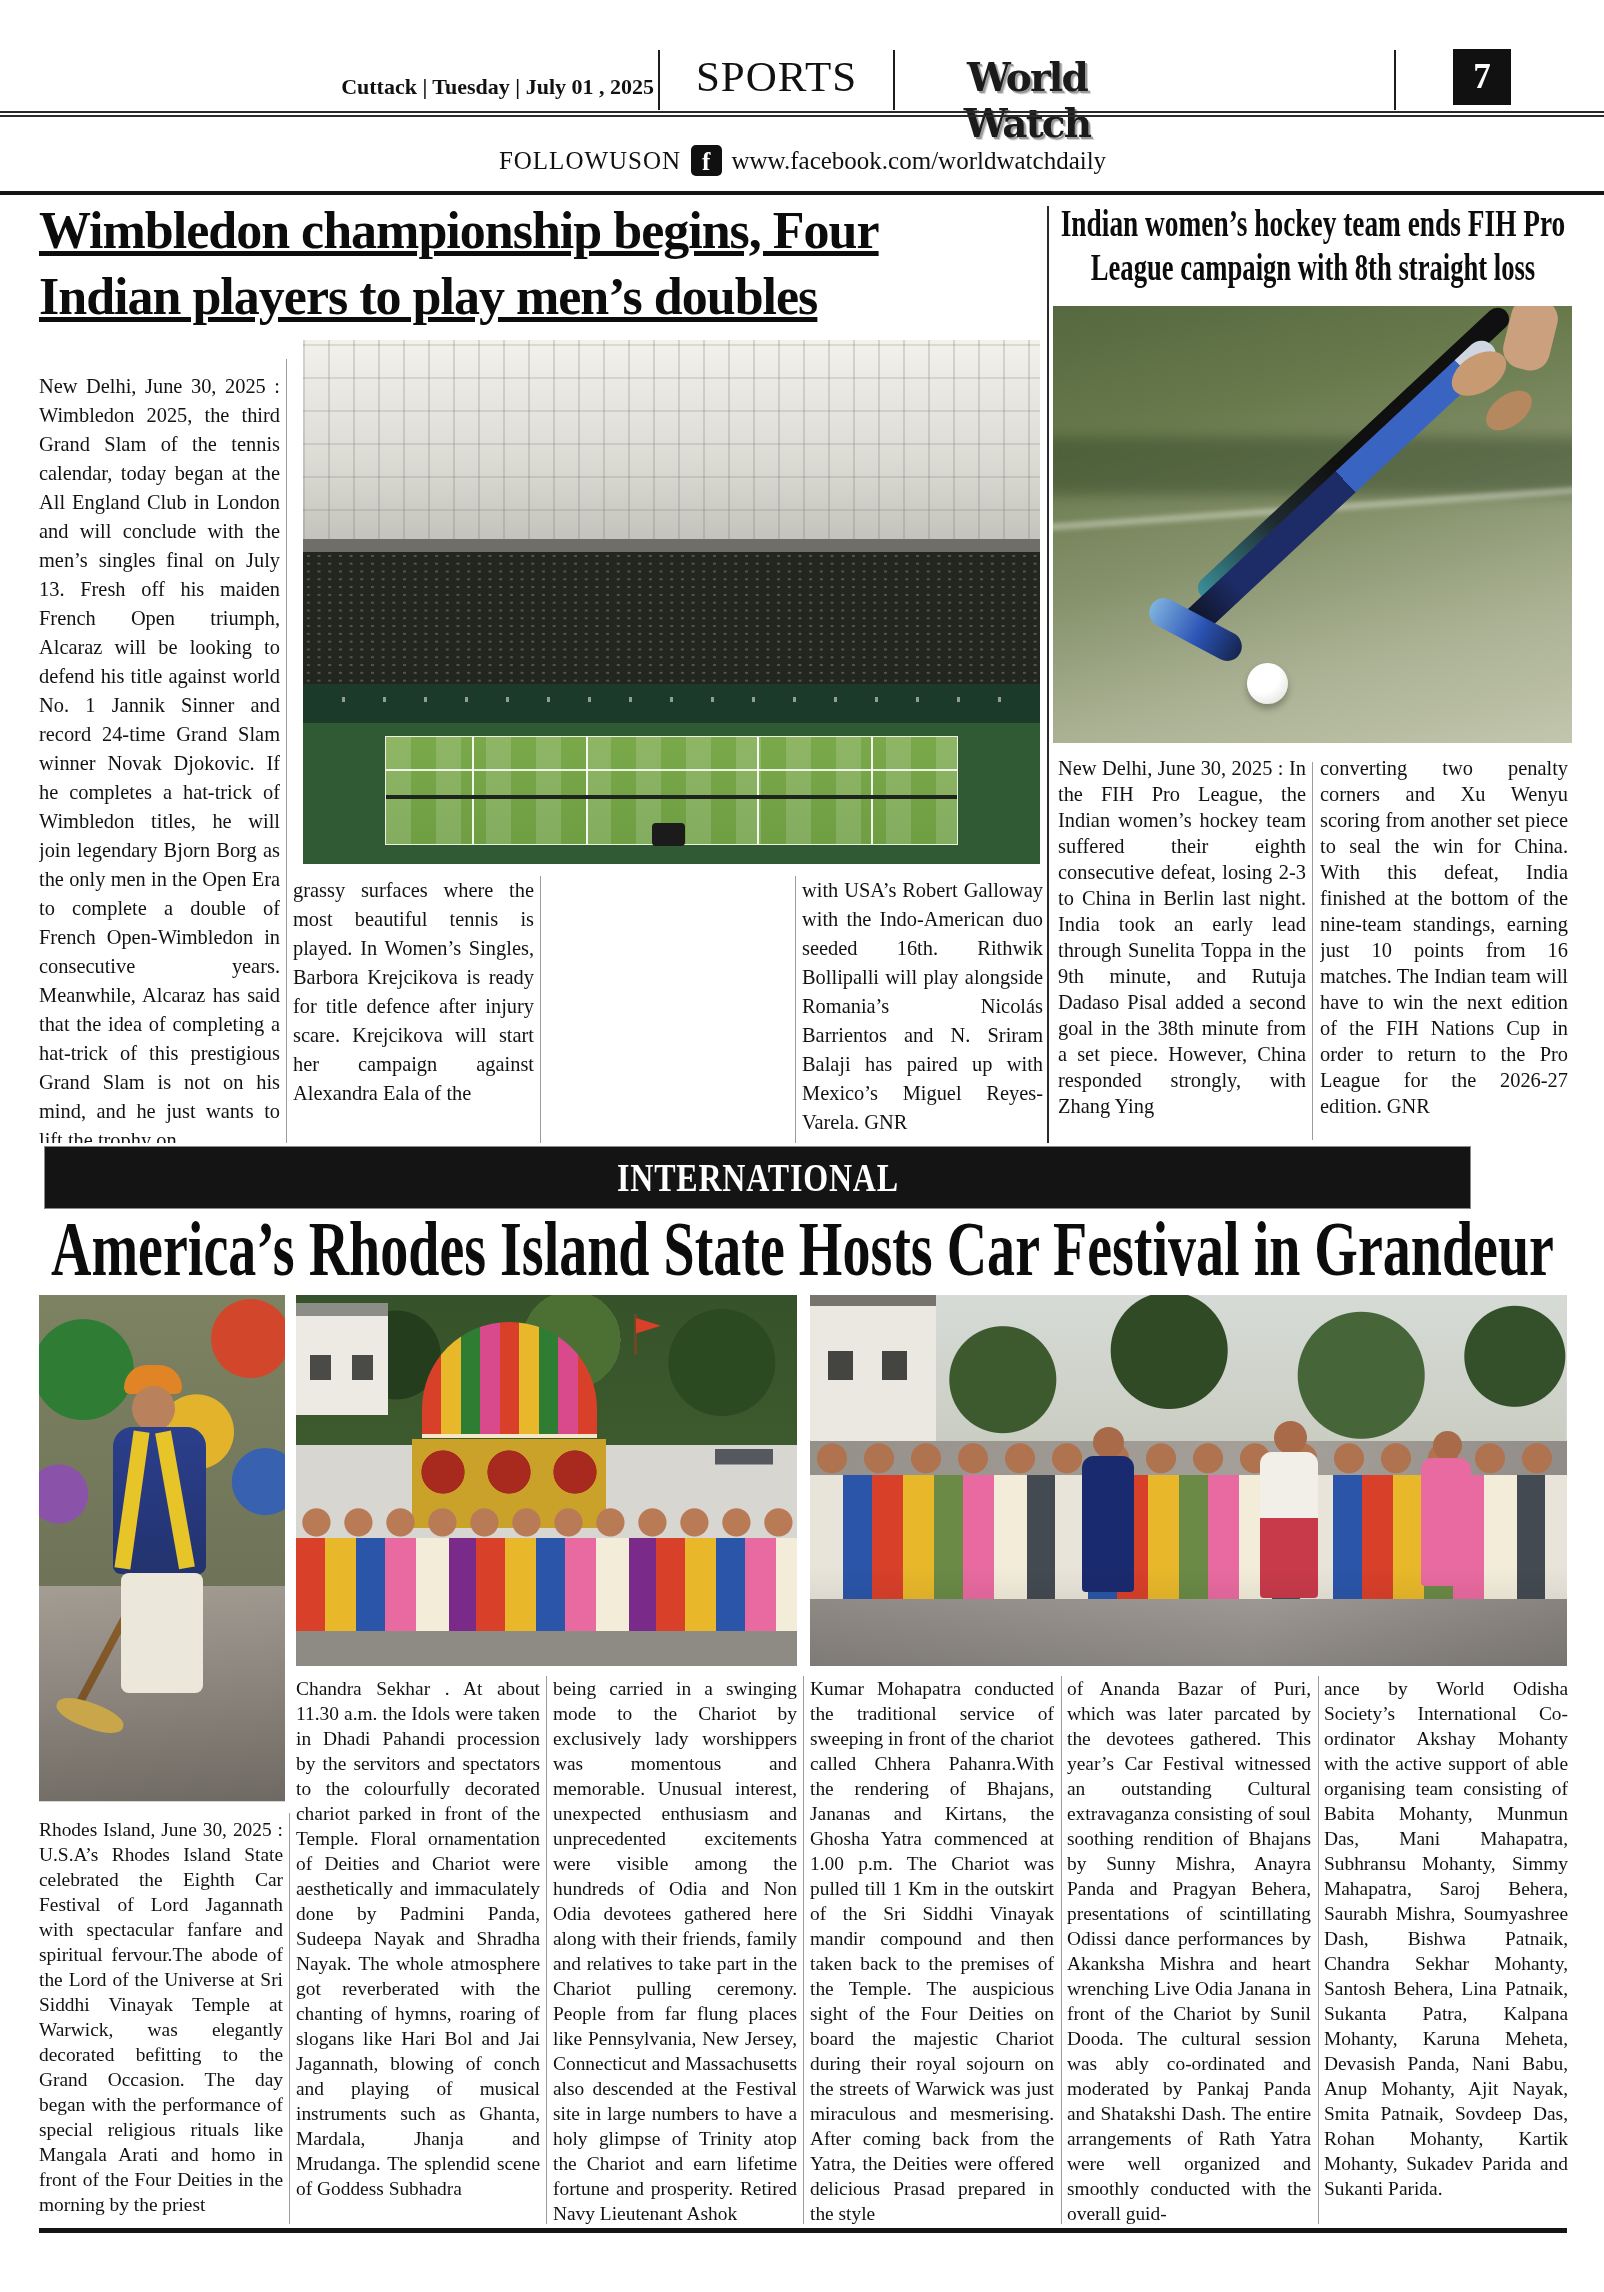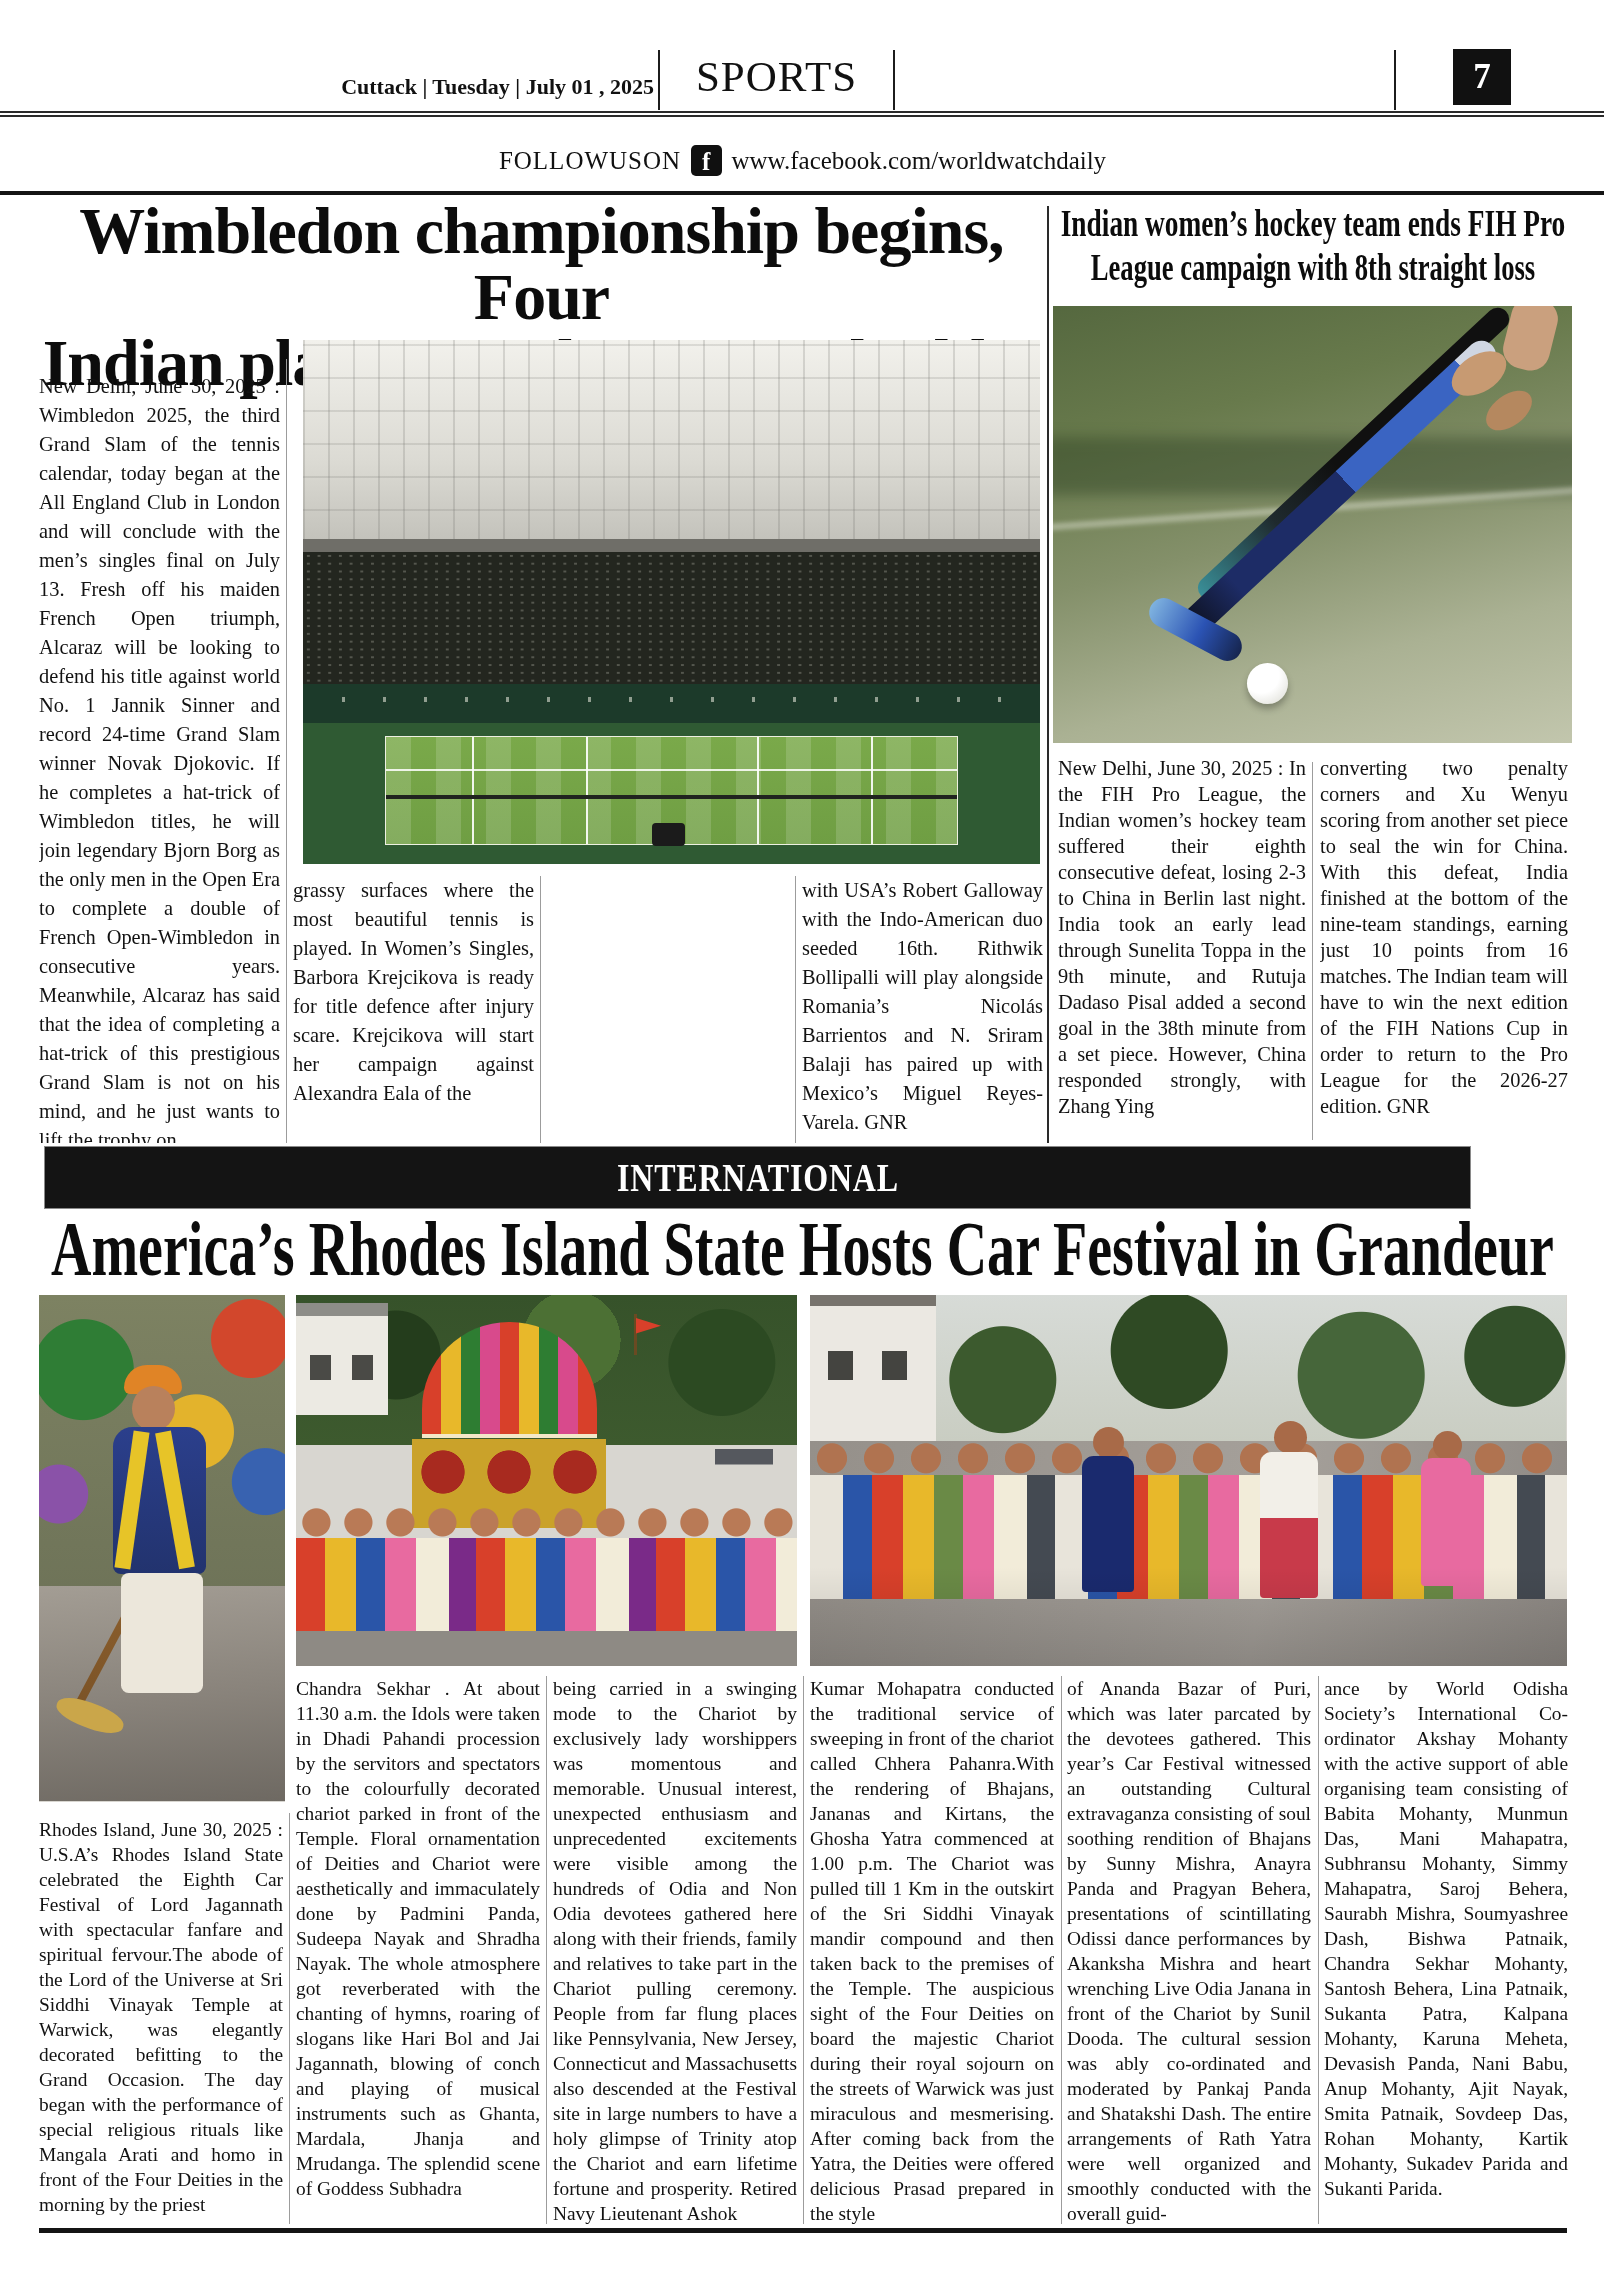--- a/index.html
+++ b/index.html
@@ -23,22 +23,22 @@
   .follow-line { position:absolute; left:0; top:138px; width:1605px; height:45px;
                  display:flex; align-items:center; justify-content:center; gap:9.7px;
                  font-size:25px; }
   .follow-label { letter-spacing:1px; }
   .fb-icon { display:inline-flex; width:31px; height:31px; background:#101010; color:#fff;
              border-radius:4.9px; align-items:flex-end; justify-content:center;
              font-size:25px; font-weight:bold; line-height:29px; }
   .thick-rule { position:absolute; background:#141414; }
 
   
-  .wim-head { position:absolute; left:39px; top:198px; width:1005px; text-align:center;
-              font-weight:bold; font-size:66px; line-height:66px; letter-spacing:-1px; color:#0c0c0c; }
+  .wim-head { position:absolute; left:39px; top:198px; width:1005px; 
+              font-weight:bold; font-size:52px; line-height:66px; letter-spacing:-1px; color:#0c0c0c;text-decoration:underline; }
   svg text { font-family:"Liberation Serif", serif; fill:#0c0c0c; }
 
   
   .col { position:absolute; text-align:justify; overflow:hidden; color:#121212; }
   .wim-col { font-size:20.4px; line-height:29px; }
   .hk-col  { font-size:20.4px; line-height:26px; }
   .bt-col  { font-size:19.4px; line-height:25px; }
   .vrule { position:absolute; width:1px; background:#9c9c9c; }
   .vrule.strong { width:1.9px; background:#2a2a2a; }
 
@@ -178,20 +178,21 @@
 </style>
 </head>
 <body>
 
 <div class="page">
 
   <div class="dateline">Cuttack | Tuesday | July 01 , 2025</div>
   <div class="mast-vrule" style="left:658px; top:50px; height:60px;"></div>
   <div class="sports-label">SPORTS</div>
   <div class="mast-vrule" style="left:893px; top:50px; height:60px;"></div>
+  <div class="ww-logo">World Watch</div>
   <div class="mast-vrule" style="left:1394px; top:50px; height:60px;"></div>
   <div class="pagenum">
     <span>7</span>
   </div>
   <div class="thin-h" style="top:111px;"></div>
   <div class="thin-h" style="top:115px;"></div>
   <div class="follow-line">
     <span class="follow-label">FOLLOWUSON</span>
     <span class="fb-icon">
         <span>f</span>

